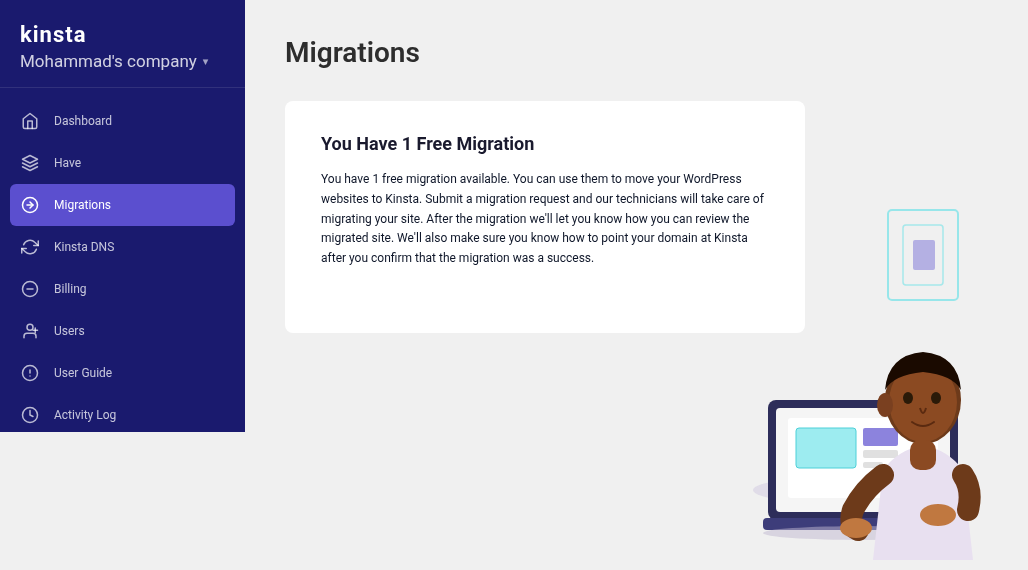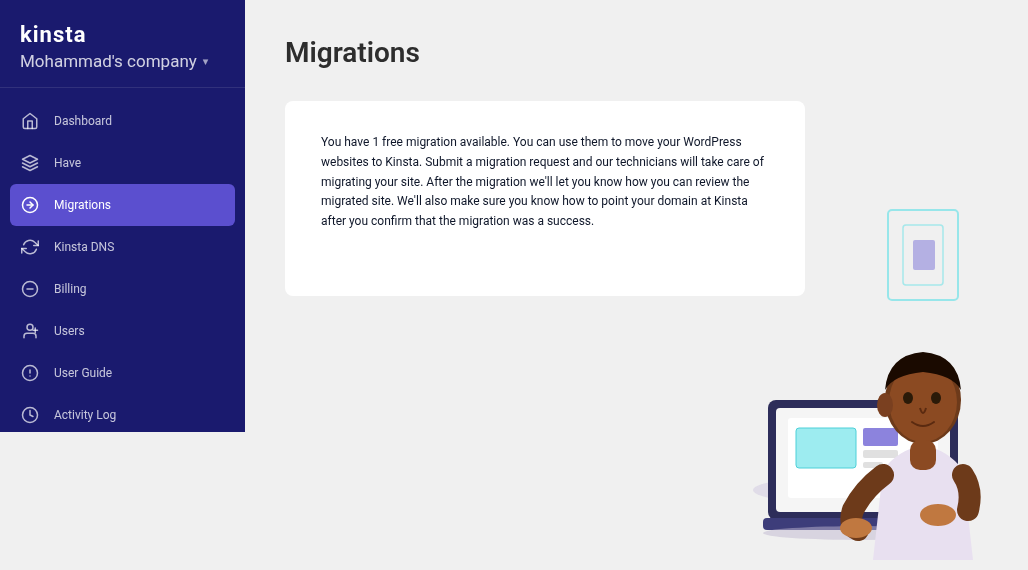--- a/index.html
+++ b/index.html
@@ -260,20 +260,21 @@
       </span>
       <span class="nav-label">Activity Log</span>
     </li>
   </ul>
 </nav>
 
 <main class="main-content">
   <h1 class="page-title">Migrations</h1>
 
   <div class="migration-card">
+    <h2 class="card-heading">You Have 1 Free Migration</h2>
     <p class="card-description">You have 1 free migration available. You can use them to move your WordPress websites to Kinsta. Submit a migration request and our technicians will take care of migrating your site. After the migration we'll let you know how you can review the migrated site. We'll also make sure you know how to point your domain at Kinsta after you confirm that the migration was a success.</p>
   </div>
 
   <div class="illustration-area">
     <svg class="illus-svg" viewBox="0 0 340 380" xmlns="http://www.w3.org/2000/svg">
 
       <rect x="200" y="20" width="70" height="90" rx="4" fill="none" stroke="#5ce0e6" stroke-width="2" opacity="0.6"></rect>
       <rect x="215" y="35" width="40" height="60" rx="3" fill="none" stroke="#5ce0e6" stroke-width="1.5" opacity="0.5"></rect>
       <rect x="225" y="50" width="22" height="30" rx="2" fill="#5b4fcf" opacity="0.4"></rect>
 

